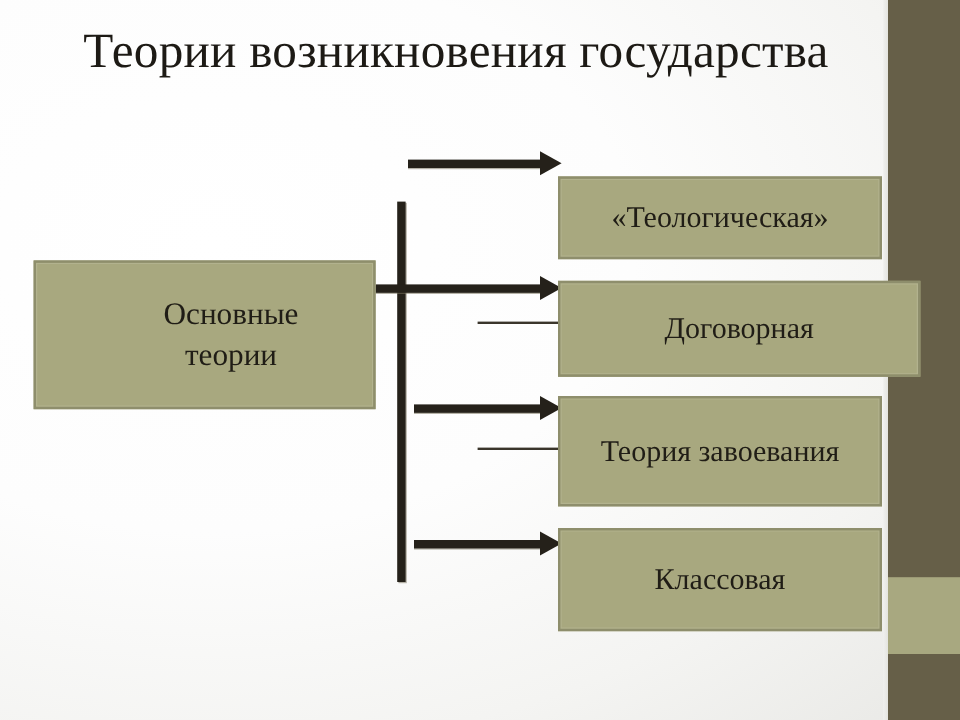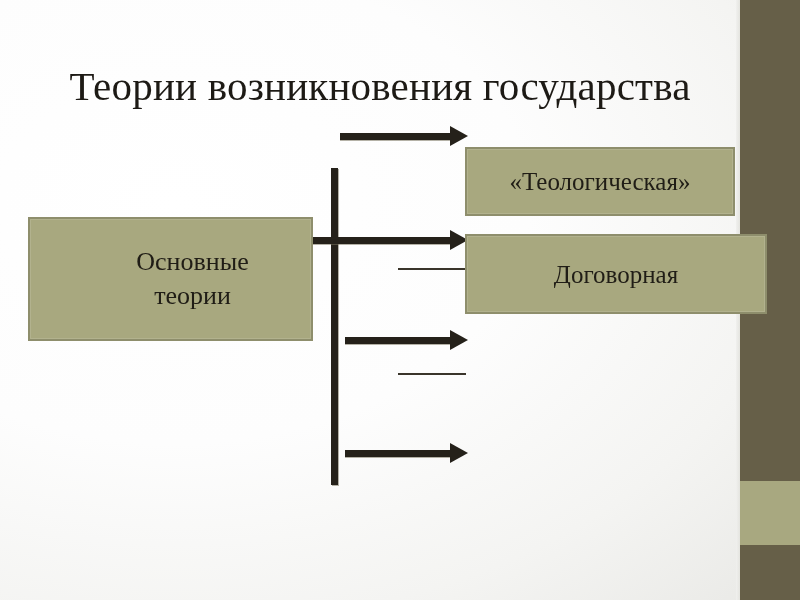--- a/index.html
+++ b/index.html
@@ -51,21 +51,20 @@
   .title {
     position: absolute;
     left: 60px;
     top: 14px;
     width: 640px;
     text-align: center;
     font-size: 41px;
     line-height: 1.38;
     color: #1d1a15;
     letter-spacing: 0.2px;
-    margin-top: 44px;
   }
 
   
   .node {
     position: absolute;
     box-sizing: border-box;
     background: #a8a87f;
     border: 2px solid #8e8e6c;
     color: #201d16;
     display: flex;
@@ -159,15 +158,21 @@
   </div>
 
   <div class="node node-1">
     <span class="label">«Теологическая»</span>
   </div>
 
   <div class="node node-2">
     <span class="label">Договорная</span>
   </div>
 
+  <div class="node node-3">
+    <span class="label">Теория завоевания</span>
+  </div>
 
+  <div class="node node-4">
+    <span class="label">Классовая</span>
+  </div>
 
 </div>
 
 </body></html>

